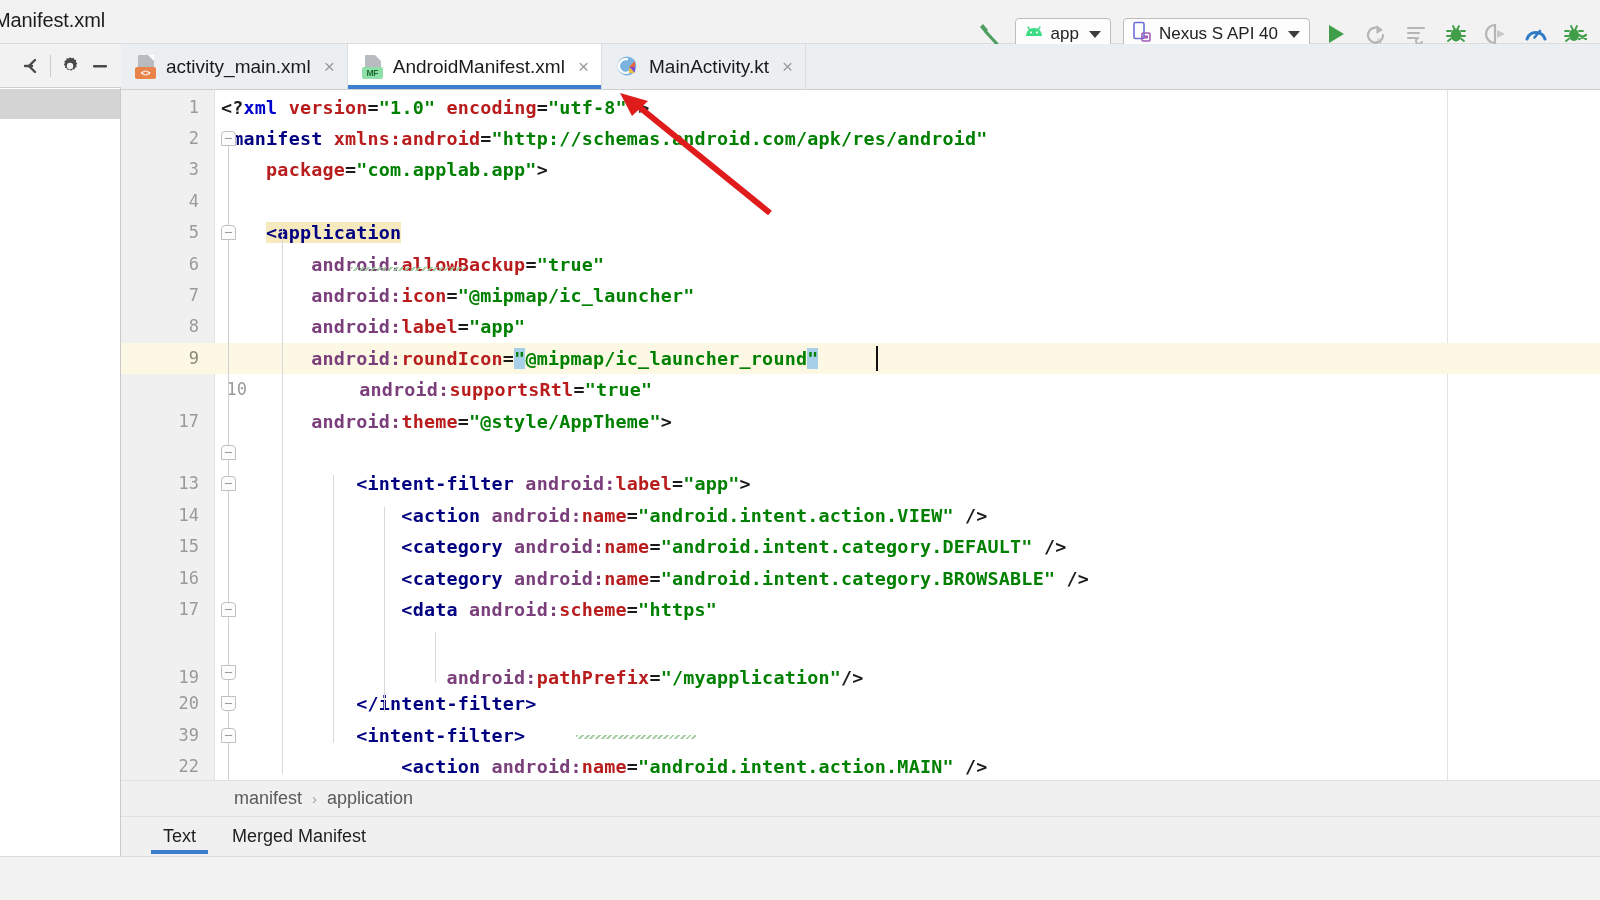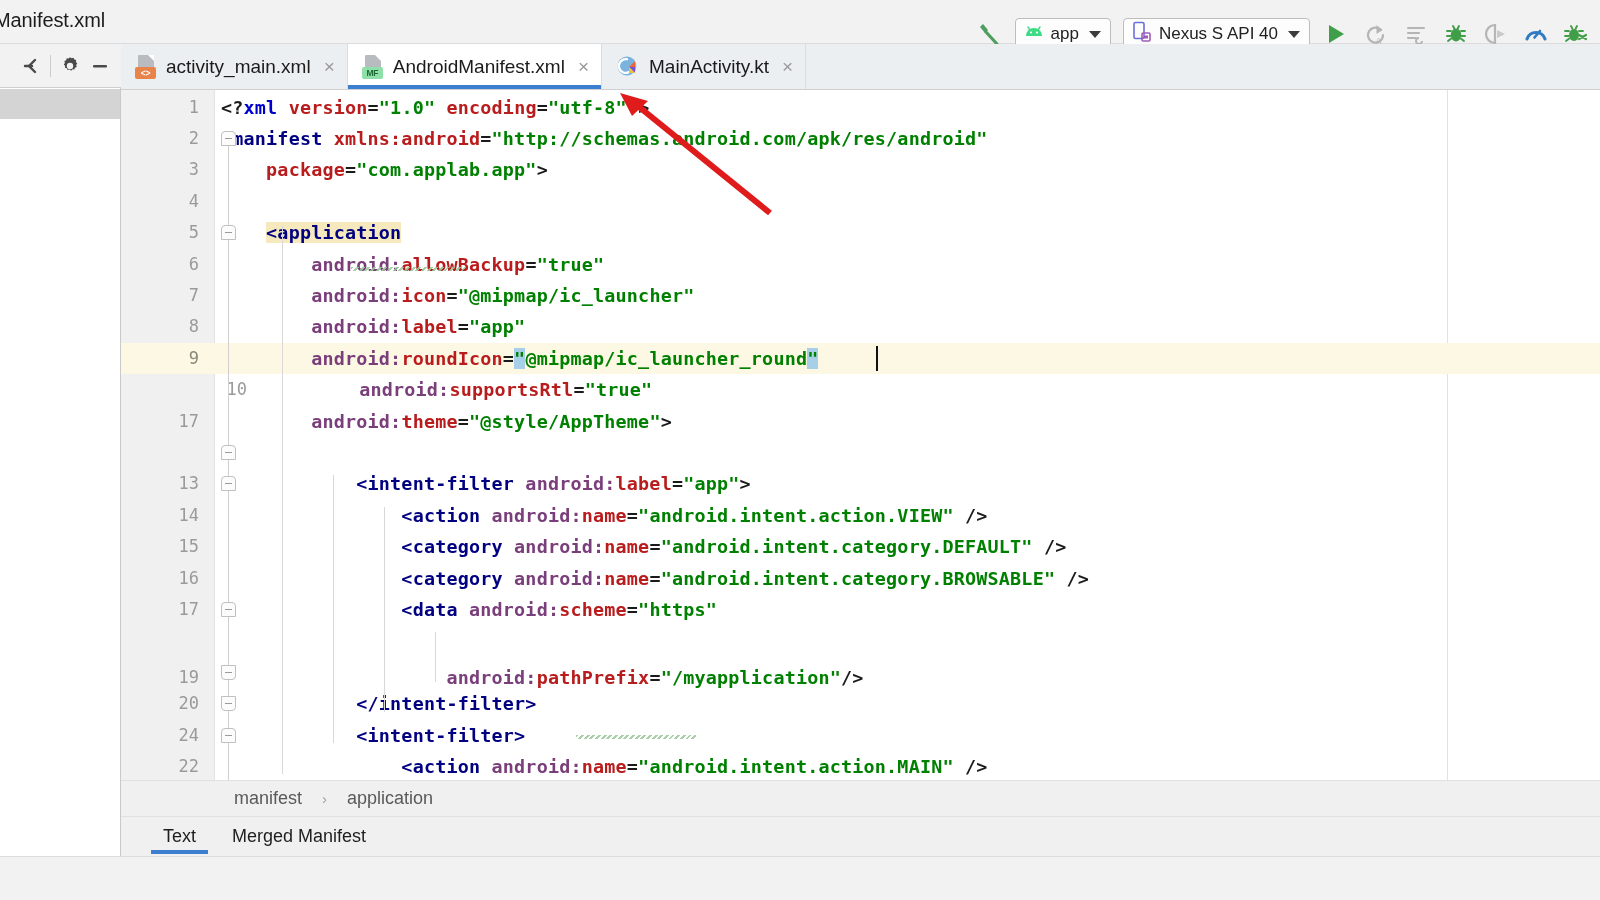--- a/index.html
+++ b/index.html
@@ -146,21 +146,21 @@
 
   .caret-bar {
     position: absolute; width: 2px; height: 25px; background: #111;
   }
   .margin-line { position: absolute; top: 0; width: 1px; height: 690px; background: #e2e2e2; }
 
   
   .breadcrumb {
     position: absolute; left: 121px; top: 780px; width: 1479px; height: 36px;
     background: #f0f0f0; border-top: 1px solid #e0e0e0;
-    display: flex; align-items: center; padding-left: 113px; gap: 20px;
+    display: flex; align-items: center; padding-left: 113px; gap: 10px;
   }
   .crumb { font-size: 18px; color: #5a5a5a; }
   .crumb-sep { font-size: 15px; color: #a0a0a0; }
 
   .bottabs {
     position: absolute; left: 121px; top: 816px; width: 1479px; height: 40px;
     background: #f0f0f0; border-top: 1px solid #e0e0e0;
     display: flex; align-items: stretch; padding-left: 24px; gap: 0;
   }
   .btab { display: flex; align-items: center; padding: 0 18px; position: relative; font-size: 18px; color: #1e1e1e; }
@@ -419,21 +419,21 @@
         </div>
         <div class="row" style="top: 572px;">
           <div class="lnum">19</div>
           <div class="code"><span class="k-punc">                    </span><span class="k-attr">android:</span><span class="k-attr2">pathPrefix</span><span class="k-punc">=</span><span class="k-str">"/myapplication"</span><span class="k-punc">/&gt;</span></div>
         </div>
         <div class="row" style="top: 598.1px;">
           <div class="lnum">20</div>
           <div class="code"><span class="k-punc">            </span><span class="k-tag">&lt;/intent-filter&gt;</span></div>
         </div>
         <div class="row" style="top: 629.5px;">
-          <div class="lnum">24</div>
+          <div class="lnum">39</div>
           <div class="code"><span class="k-punc">            </span><span class="k-tag">&lt;intent-filter&gt;</span></div>
         </div>
         <div class="row" style="top: 660.9px;">
           <div class="lnum">22</div>
           <div class="code"><span class="k-punc">                </span><span class="k-tag">&lt;action </span><span class="k-attr">android:</span><span class="k-attr2">name</span><span class="k-punc">=</span><span class="k-str">"android.intent.action.MAIN"</span><span class="k-punc"> /&gt;</span></div>
         </div>
         <div class="iguide" style="left: 161px; top: 136px; height: 548px;"></div>
         <div class="iguide" style="left: 212px; top: 385px; height: 268px;"></div>
         <div class="iguide" style="left: 263px; top: 417px; height: 205px;"></div>
         <div class="iguide" style="left: 314px; top: 542px; height: 50px;"></div>

